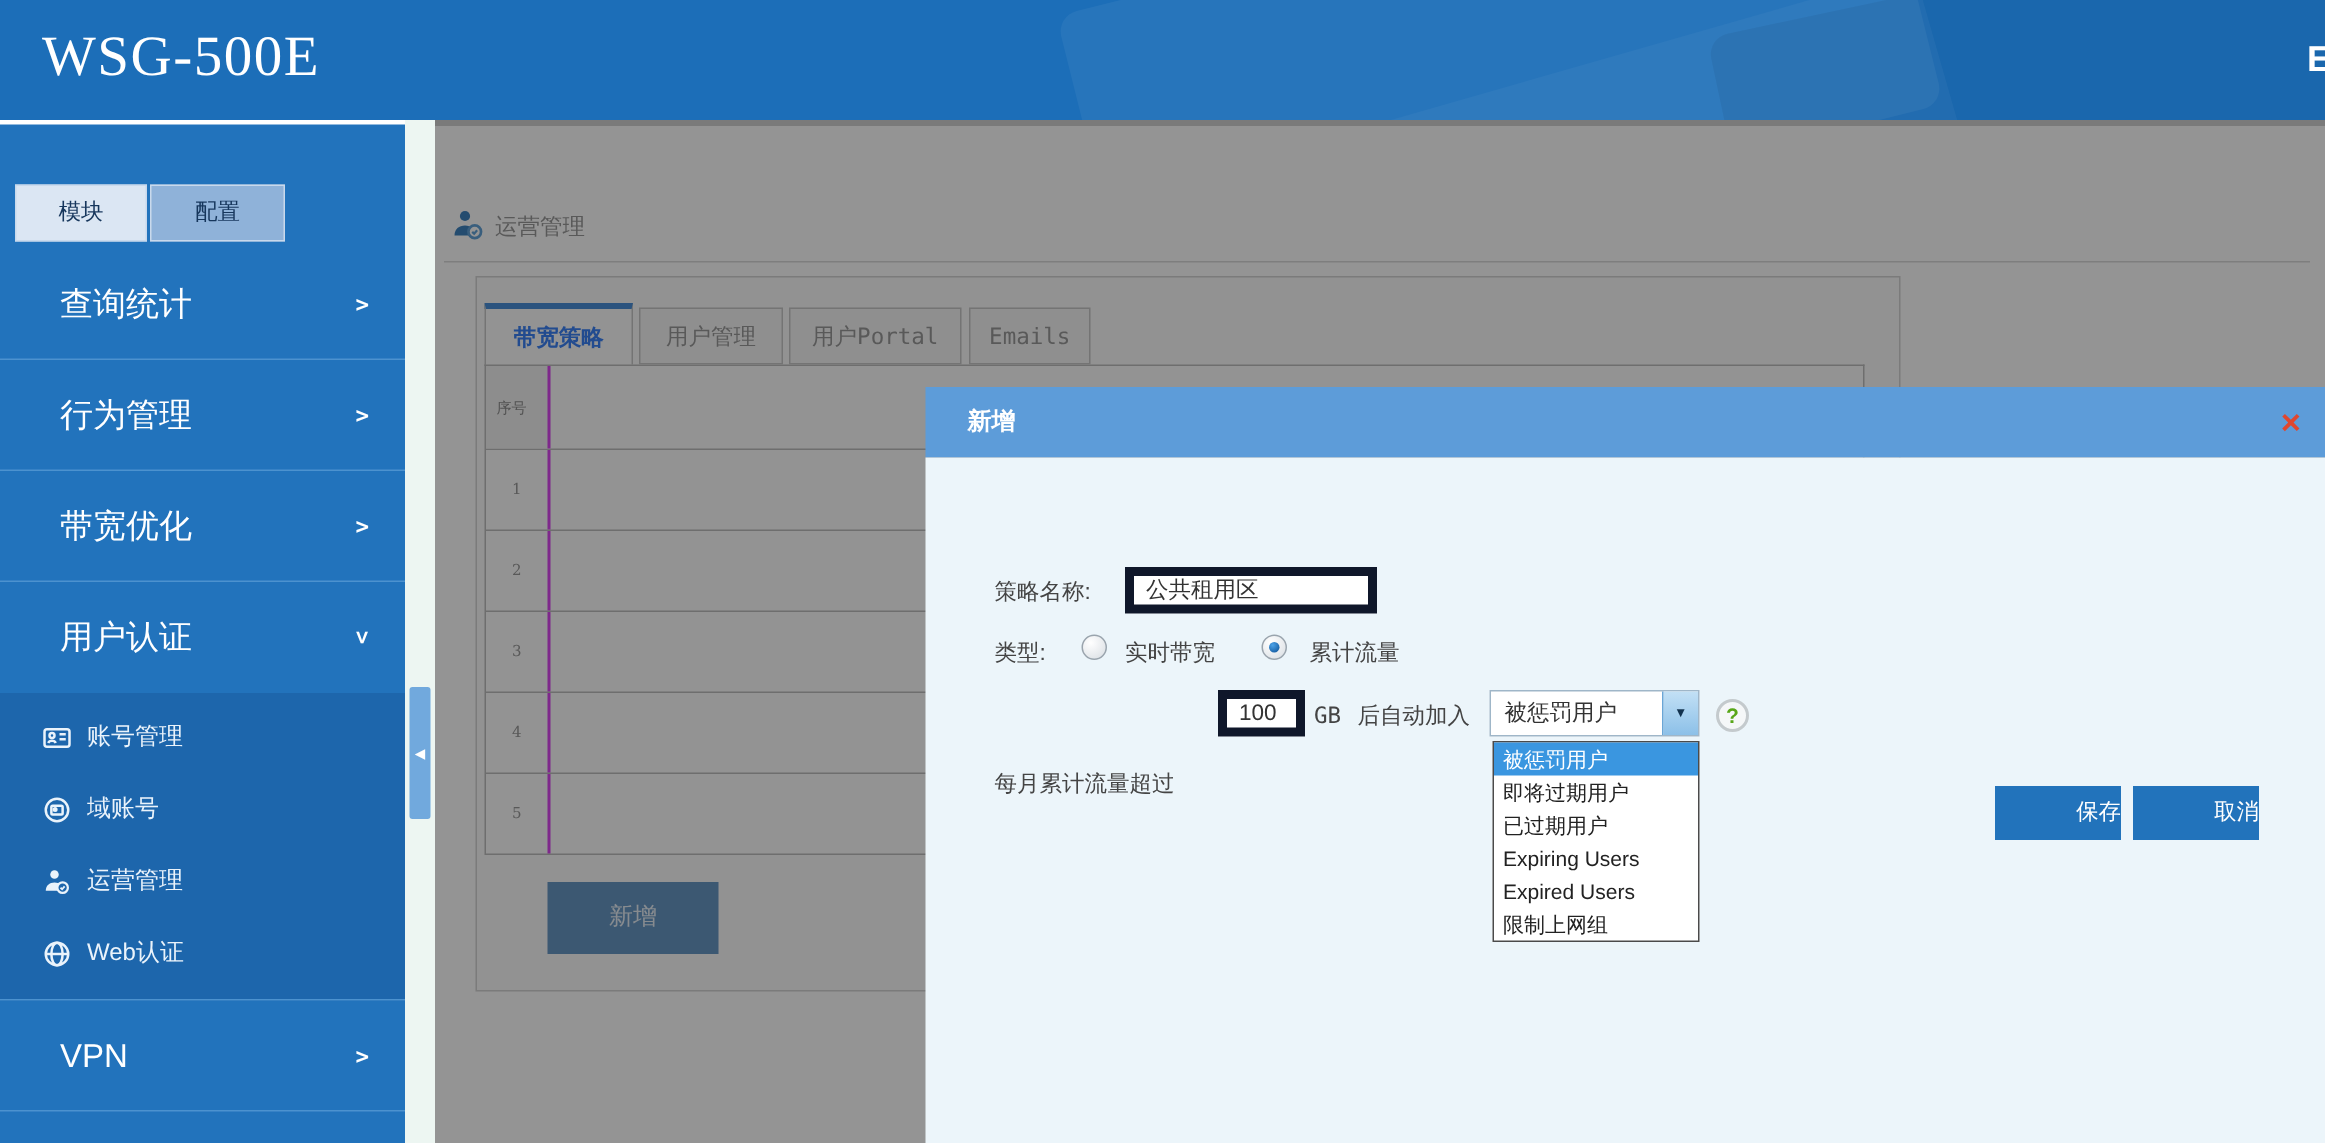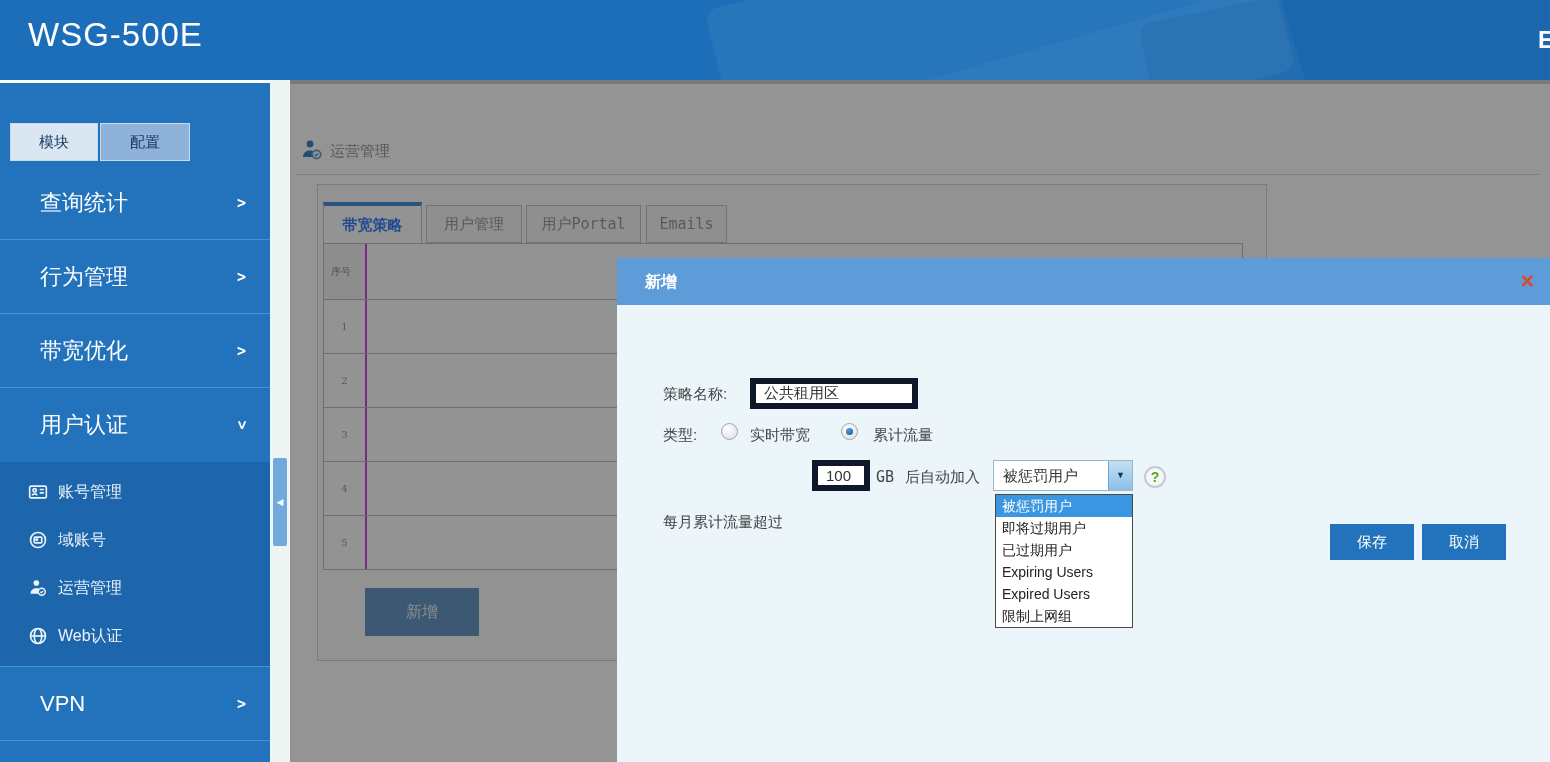--- a/index.html
+++ b/index.html
@@ -9,22 +9,22 @@
 
   
   .topbar { position:absolute; left:0; top:0; width:1550px; height:80px;
             background:#1c6eb8; overflow:hidden; }
   .deco1 { position:absolute; left:720px; top:-60px; width:560px; height:200px;
            background:rgba(255,255,255,0.05); transform:rotate(-14deg); border-radius:14px; }
   .deco2 { position:absolute; left:1150px; top:-20px; width:420px; height:160px;
            background:rgba(0,0,0,0.06); transform:rotate(-12deg); border-radius:14px; }
   .deco3 { position:absolute; left:920px; top:30px; width:380px; height:120px;
            background:rgba(255,255,255,0.04); transform:rotate(-16deg); border-radius:10px; }
-  .logo { position:absolute; left:28px; top:16px; color:#fff; font-size:33px;
-          letter-spacing:1px; font-weight:400; }
+  .logo { position:absolute; left:28px; top:16px; color:#fff; font-size:38px;
+          letter-spacing:1px; font-weight:400;font-family:Liberation Serif, serif; }
   .hdr-right { position:absolute; right:-4px; top:26px; color:#fff; font-size:24px; font-weight:bold; }
 
   
   .sidebar { position:absolute; left:0; top:80px; width:270px; height:682px;
              background:#2273bc; border-top:3px solid #ffffff; overflow:hidden; }
   .side-btn { position:absolute; top:40px; height:38px; border:1px solid #c9d9ec;
               color:#16365c; font-size:15px; text-align:center; line-height:36px; cursor:pointer; }
   .btn-module { left:10px; width:88px; background:#dbe6f3; }
   .btn-config { left:100px; width:90px; background:#8fb2d9; }
   .menu { position:absolute; left:0; top:83px; width:270px; }
@@ -102,21 +102,21 @@
                 color:#12324e; font-size:9px; text-align:center; line-height:29px; }
   .help { position:absolute; left:527px; top:161px; width:22px; height:22px; border-radius:50%;
           border:2px solid #c4cacd; background:#f5f7f8; color:#58a618; font-weight:bold;
           font-size:14px; text-align:center; line-height:18px; cursor:pointer; }
   .droplist { position:absolute; left:378px; top:189px; width:138px; background:#fff;
               border:1px solid #4a4a4a; z-index:12; }
   .drop-opt { height:22px; line-height:22px; padding-left:6px; font-size:14px; color:#222;
               cursor:pointer; white-space:nowrap; }
   .drop-sel { background:#3a96e0; color:#fff; }
   .m-btn { position:absolute; top:219px; width:84px; height:36px; background:#2273bb;
-           color:#fff; font-size:15px; text-align:center; line-height:36px; cursor:pointer; }
+           color:#fff; font-size:15px; text-align:right; line-height:36px; cursor:pointer; }
   .btn-save { left:713px; } .btn-cancel { left:805px; }
 </style>
 </head>
 <body>
 
 <div id="screen">
 
   <div class="topbar">
     <div class="deco1"></div>
     <div class="deco2"></div>

